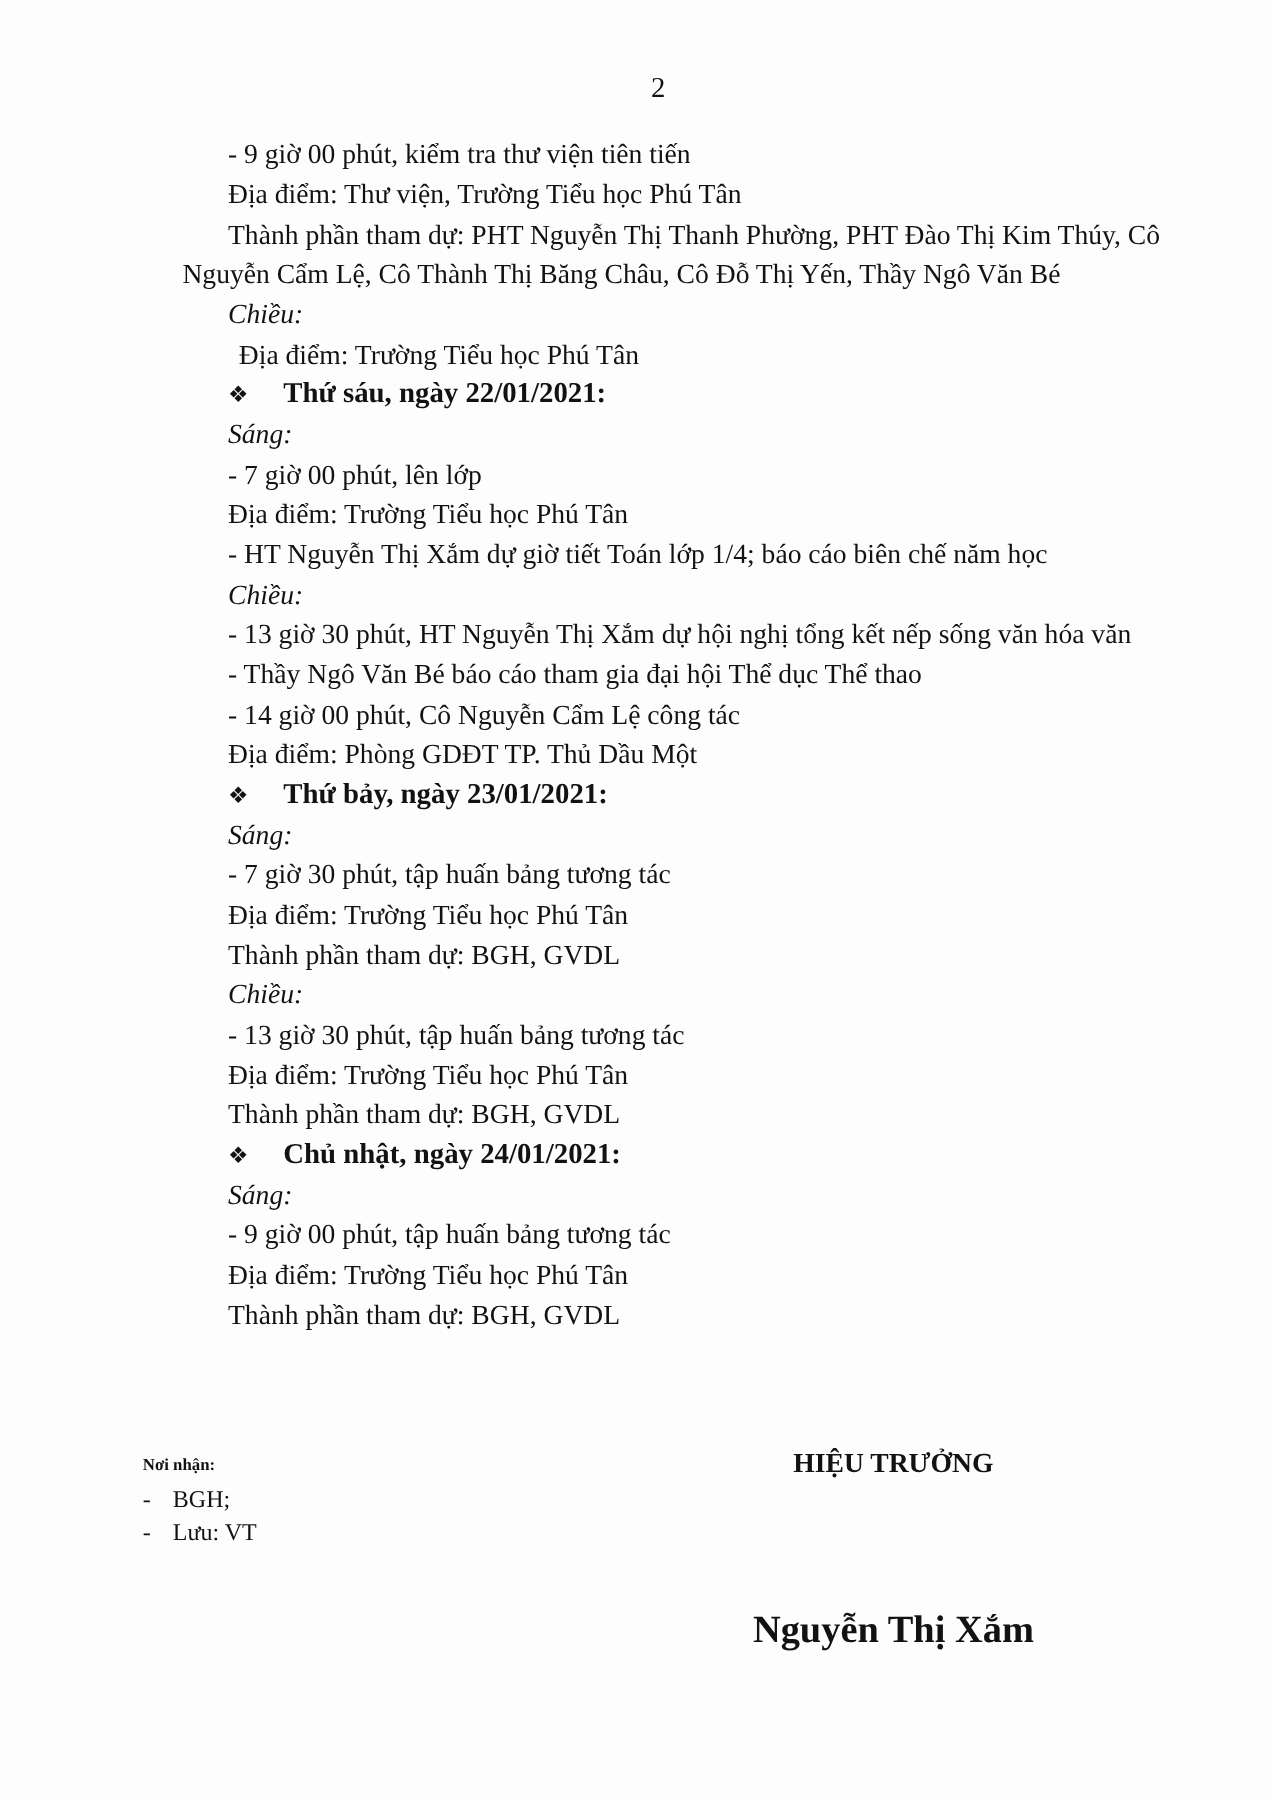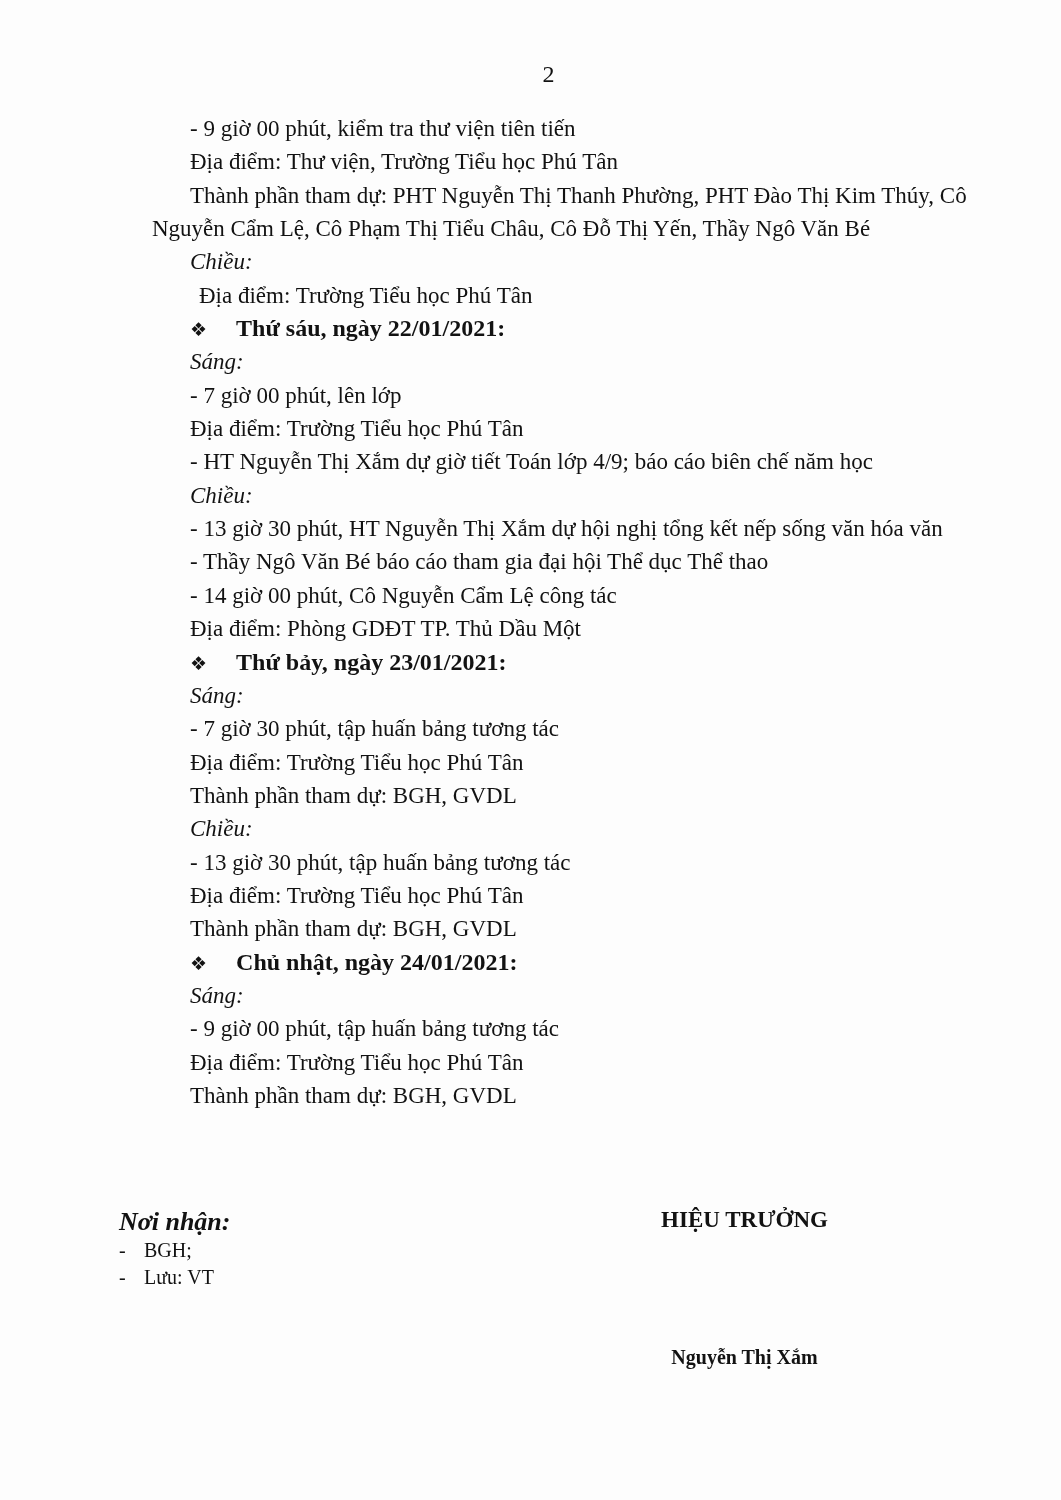--- a/index.html
+++ b/index.html
@@ -50,22 +50,21 @@
     margin-right: 29px;
     font-weight: 400;
   }
   .footer-left {
     position: absolute;
     left: 119px;
     top: 1207px;
   }
   .recipients-label {
     font-weight: 700;
-    font-style: italic;
-    font-size: 26px;
+    font-size: 14px;
     line-height: 30px;
   }
   .recipient-item {
     font-size: 20px;
     line-height: 26.5px;
     white-space: nowrap;
   }
   .recipient-item .dash {
     display: inline-block;
     width: 25px;
@@ -77,44 +76,44 @@
     top: 1205px;
     text-align: center;
   }
   .signature-title {
     font-weight: 700;
     font-size: 23px;
     line-height: 30px;
   }
   .signature-name {
     font-weight: 700;
-    font-size: 20px;
+    font-size: 32px;
     line-height: 32px;
     margin-top: 106px;
   }
 </style>
 </head>
 <body>
 
 <div class="page" style="background: rgb(253, 253, 253); color: rgb(18, 18, 18);">
 
   <div class="page-num-row">2</div>
 
   <div class="doc-body">
       <div class="line indent">- 9 giờ 00 phút, kiểm tra thư viện tiên tiến</div>
       <div class="line indent">Địa điểm: Thư viện, Trường Tiểu học Phú Tân</div>
       <div class="line indent">Thành phần tham dự: PHT Nguyễn Thị Thanh Phường, PHT Đào Thị Kim Thúy, Cô</div>
-      <div class="line margin">Nguyễn Cẩm Lệ, Cô Phạm Thị Tiểu Châu, Cô Đỗ Thị Yến, Thầy Ngô Văn Bé</div>
+      <div class="line margin">Nguyễn Cẩm Lệ, Cô Thành Thị Băng Châu, Cô Đỗ Thị Yến, Thầy Ngô Văn Bé</div>
       <div class="line indent session">Chiều:</div>
       <div class="line indent2">Địa điểm: Trường Tiểu học Phú Tân</div>
       <div class="line indent heading"><span class="bullet">❖</span><span>Thứ sáu, ngày 22/01/2021:</span></div>
       <div class="line indent session">Sáng:</div>
       <div class="line indent">- 7 giờ 00 phút, lên lớp</div>
       <div class="line indent">Địa điểm: Trường Tiểu học Phú Tân</div>
-      <div class="line indent">- HT Nguyễn Thị Xắm dự giờ tiết Toán lớp 4/9; báo cáo biên chế năm học</div>
+      <div class="line indent">- HT Nguyễn Thị Xắm dự giờ tiết Toán lớp 1/4; báo cáo biên chế năm học</div>
       <div class="line indent session">Chiều:</div>
       <div class="line indent">- 13 giờ 30 phút, HT Nguyễn Thị Xắm dự hội nghị tổng kết nếp sống văn hóa văn</div>
       <div class="line indent">- Thầy Ngô Văn Bé báo cáo tham gia đại hội Thể dục Thể thao</div>
       <div class="line indent">- 14 giờ 00 phút, Cô Nguyễn Cẩm Lệ công tác</div>
       <div class="line indent">Địa điểm: Phòng GDĐT TP. Thủ Dầu Một</div>
       <div class="line indent heading"><span class="bullet">❖</span><span>Thứ bảy, ngày 23/01/2021:</span></div>
       <div class="line indent session">Sáng:</div>
       <div class="line indent">- 7 giờ 30 phút, tập huấn bảng tương tác</div>
       <div class="line indent">Địa điểm: Trường Tiểu học Phú Tân</div>
       <div class="line indent">Thành phần tham dự: BGH, GVDL</div>

